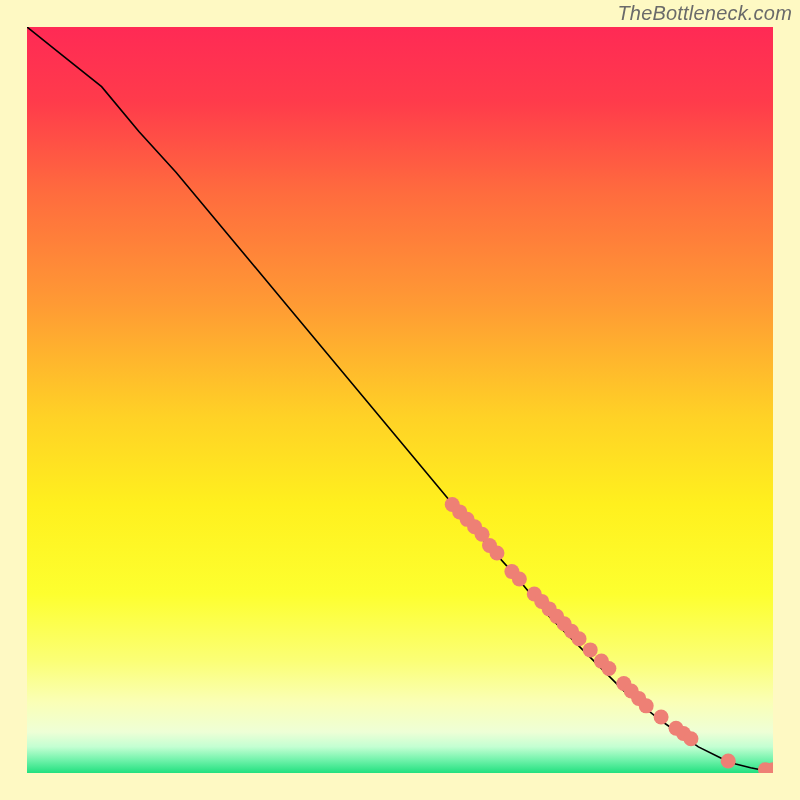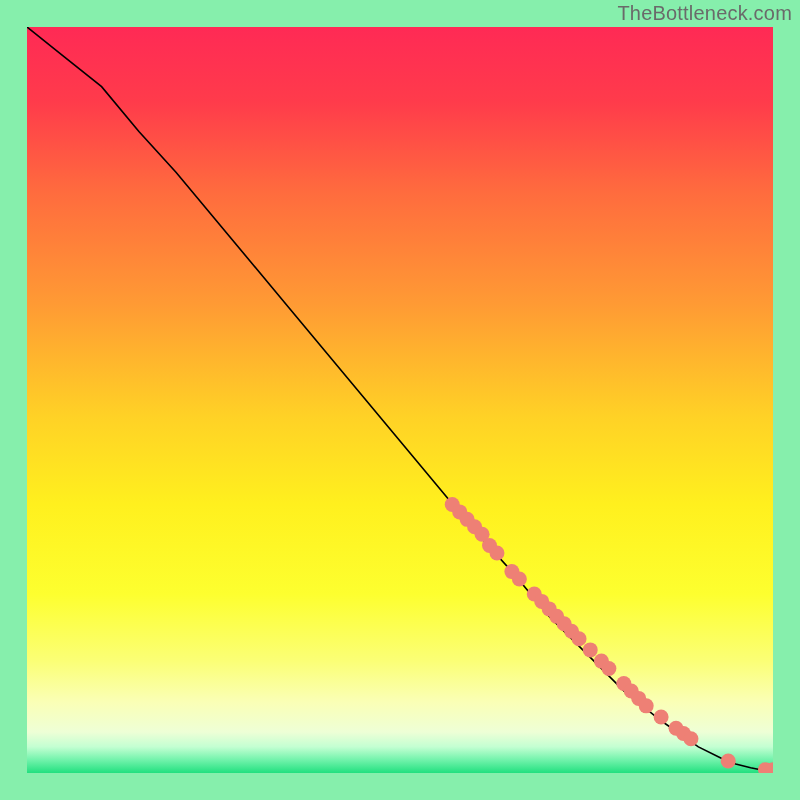--- a/index.html
+++ b/index.html
@@ -8,21 +8,22 @@
     width: 800px;
     height: 800px;
     background: #000;
     overflow: hidden;
     font-family: Arial, Helvetica, sans-serif;
   }
   .stage {
     position: relative;
     width: 800px;
     height: 800px;
-    background: #86efac;
+    background: #fef9c3;
+    font-style: italic;
   }
   .watermark {
     position: absolute;
     top: 2px;
     right: 8px;
     color: #6a6a6a;
     font-size: 20px;
     font-weight: 500;
     letter-spacing: 0.2px;
     z-index: 10;

